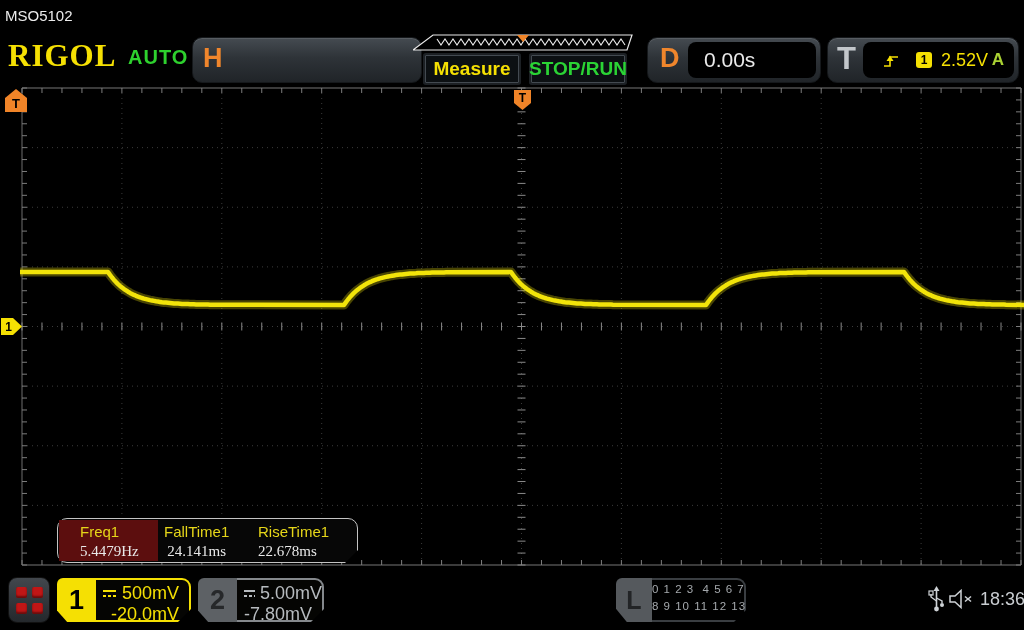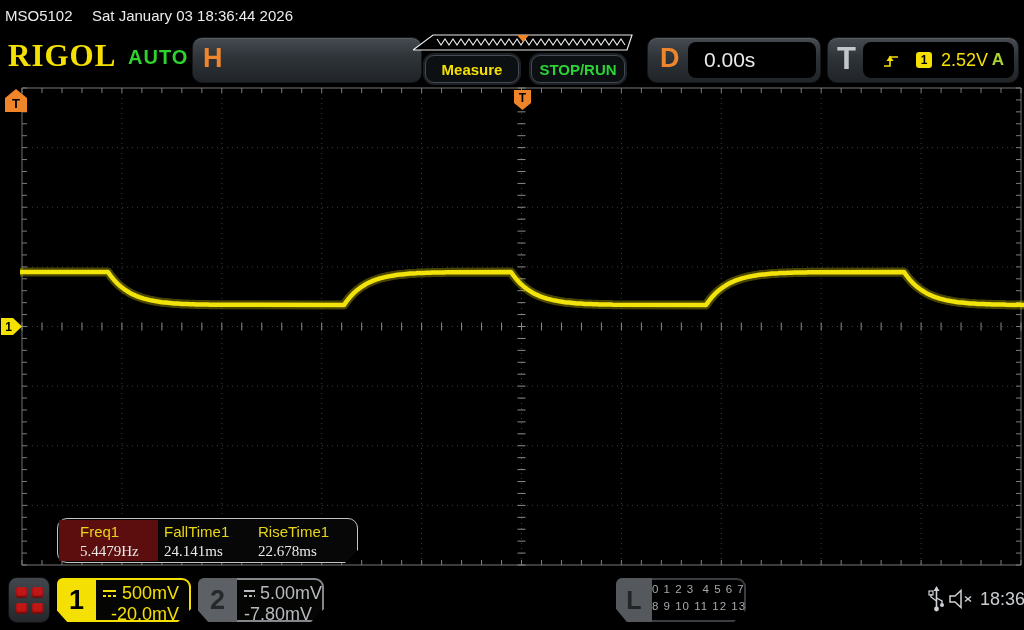--- a/index.html
+++ b/index.html
@@ -40,41 +40,41 @@
   #t-panel .big-letter{left:9px;color:#c3c7cb;font-size:31px;top:3px;}
   #t-panel .inner{left:35px;display:flex;align-items:center;}
   #t-badge{width:16px;height:16px;border-radius:3px;background:var(--yellow);color:#000;
            font-size:12px;font-weight:bold;display:flex;align-items:center;justify-content:center;
            margin-left:16px;}
   #t-level{color:var(--yellow);font-size:18px;margin-left:9px;}
   #t-mode{color:var(--mode-green);font-size:17px;font-weight:bold;margin-left:auto;margin-right:10px;}
   #t-slope-icon{margin-left:20px;}
 
   .hbtn{position:absolute;top:55px;width:92px;height:26px;background:#0c1013;
-        border:1px solid #434a51;border-radius:9px;font-size:15px;font-weight:bold;
+        border:1px solid #434a51;border-radius:1px;font-size:19px;font-weight:bold;
         display:flex;align-items:center;justify-content:center;
         box-shadow:0 0 0 2px #1c2024;}
   #measure-btn{left:425px;color:var(--yellow);}
   #stoprun-btn{left:531px;color:var(--green);}
 
   #preview-strip{left:413px;top:33px;}
 
   
   #graticule{left:0;top:0;}
 
   
   #meas-box{left:57px;top:518px;width:299px;height:43px;background:#070707;
             border:1px solid #c4c4c4;border-radius:10px;
             clip-path:polygon(0 0,100% 0,100% calc(100% - 13px),calc(100% - 13px) 100%,0 100%);}
   #meas-sel-bg{position:absolute;left:1px;top:1px;width:99px;height:41px;background:var(--red-bg);}
   .meas-col{position:absolute;top:4px;font-size:15px;}
   .meas-col .lbl{color:var(--meas-yellow);margin-bottom:3px;}
   .meas-col .val{color:#e9e9e9;font-family:Liberation Serif, serif;}
   #meas-col-0{left:22px;}
-  #meas-col-1{left:106px;}
+  #meas-col-1{left:106px;text-align:center;}
   #meas-col-2{left:200px;}
 
   
   #menu-btn{left:8px;top:577px;width:40px;height:44px;border-radius:9px;
             background:linear-gradient(180deg,#42474d,#24282c);border:1px solid #111;
             display:flex;align-items:center;justify-content:center;}
   #menu-btn .grid2{display:grid;grid-template-columns:11px 11px;grid-gap:5px;}
   #menu-btn .sq{width:11px;height:11px;background:#c01616;border-radius:2px;
                 box-shadow:inset 0 -2px 2px rgba(0,0,0,.45);}
 
@@ -106,21 +106,20 @@
 
   #usb-icon{left:928px;top:586px;}
   #speaker-icon{left:948px;top:589px;}
   #clock{left:980px;top:589px;font-size:18px;color:#c9cdd1;}
 </style>
 </head>
 <body>
 
 <div id="titlebar" class="abs">
   <span class="model">MSO5102</span>
-  <span class="dt">Sat January 03 18:36:44 2026</span>
 </div>
 
 <div id="logo" class="abs">RIGOL</div>
 <div id="auto-badge" class="abs">AUTO</div>
 
 <div id="h-panel" class="abs panel">
   <div class="big-letter">H</div>
 </div>
 
 <svg id="preview-strip" class="abs" width="226" height="20">

